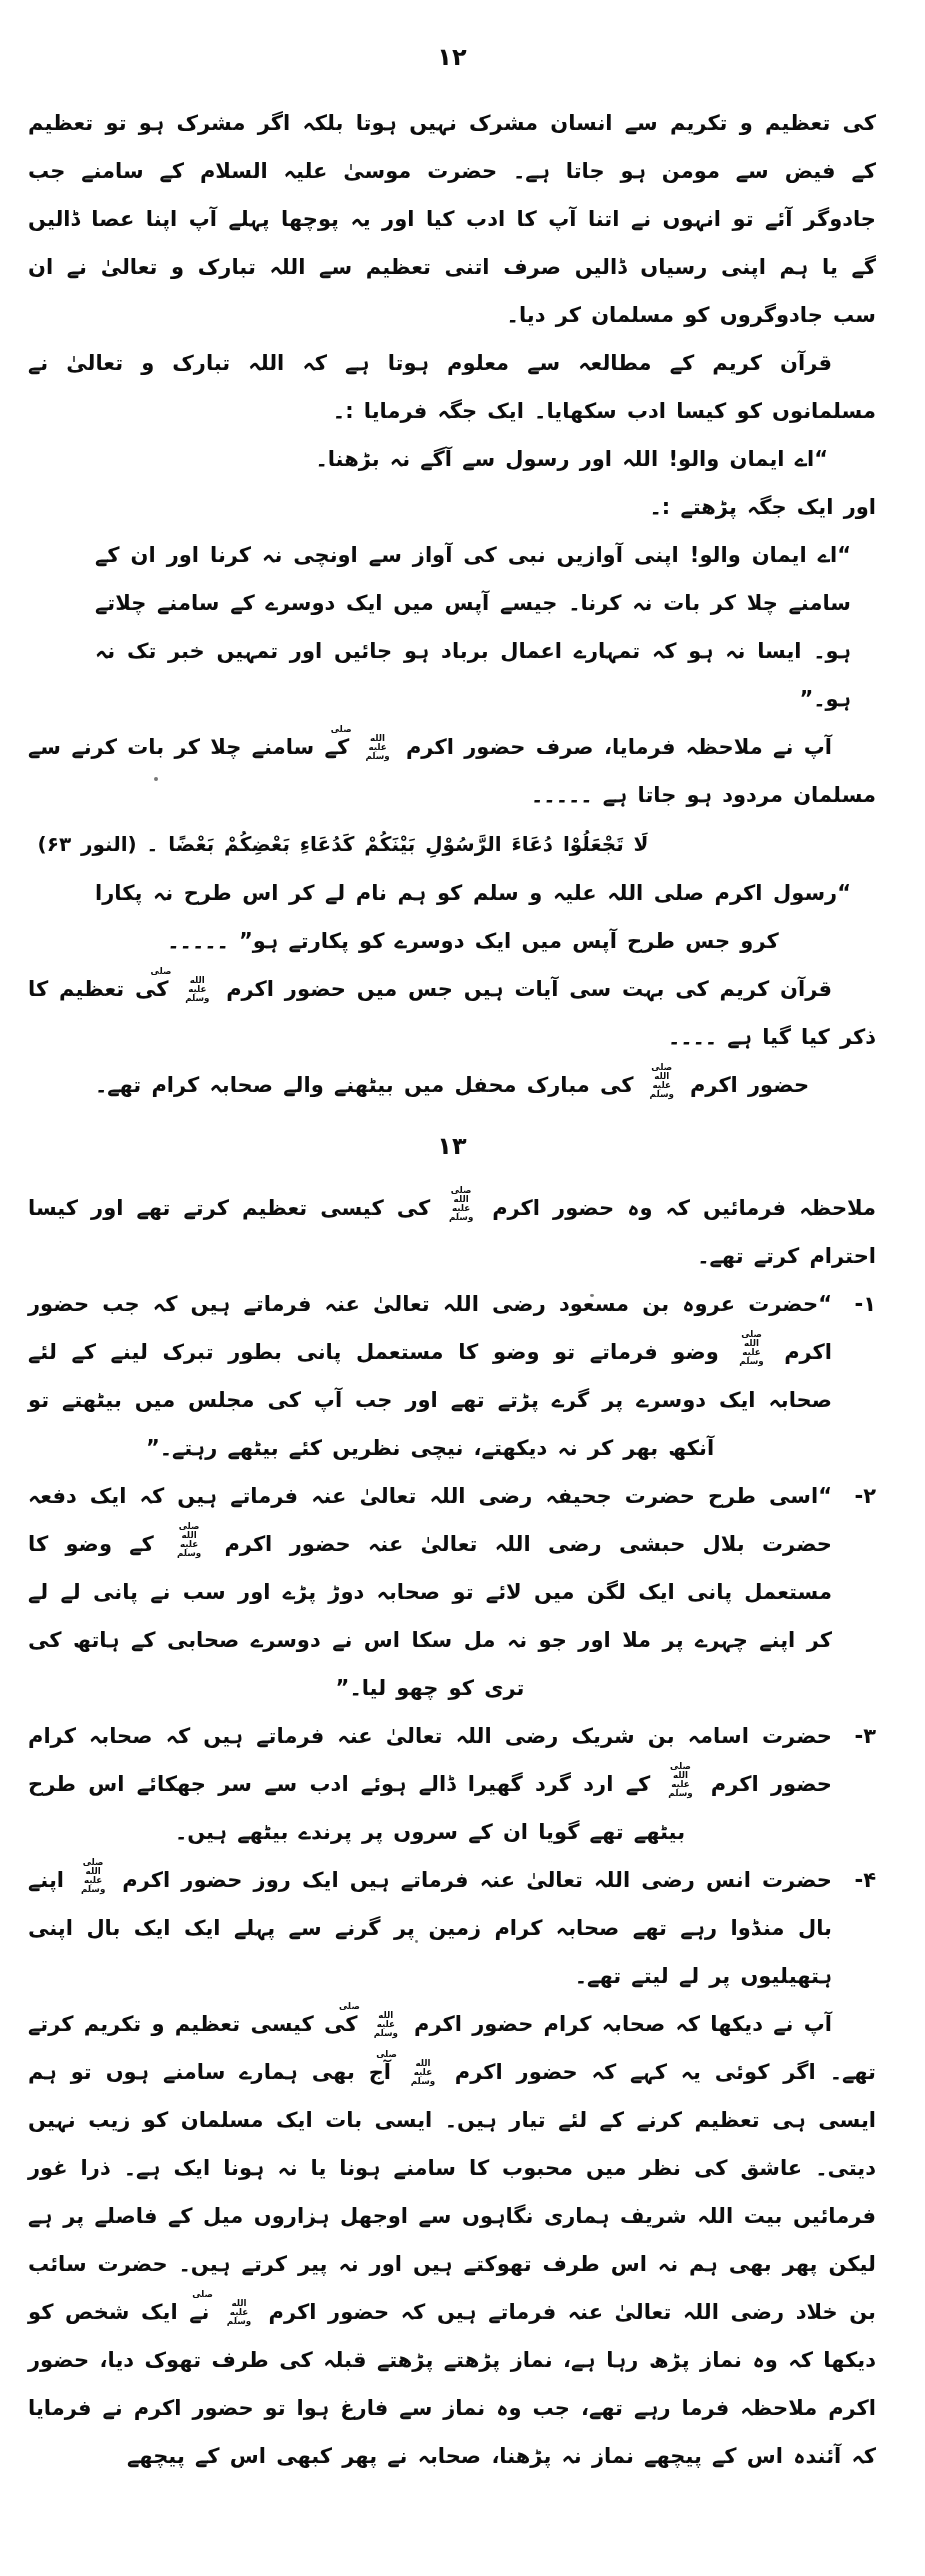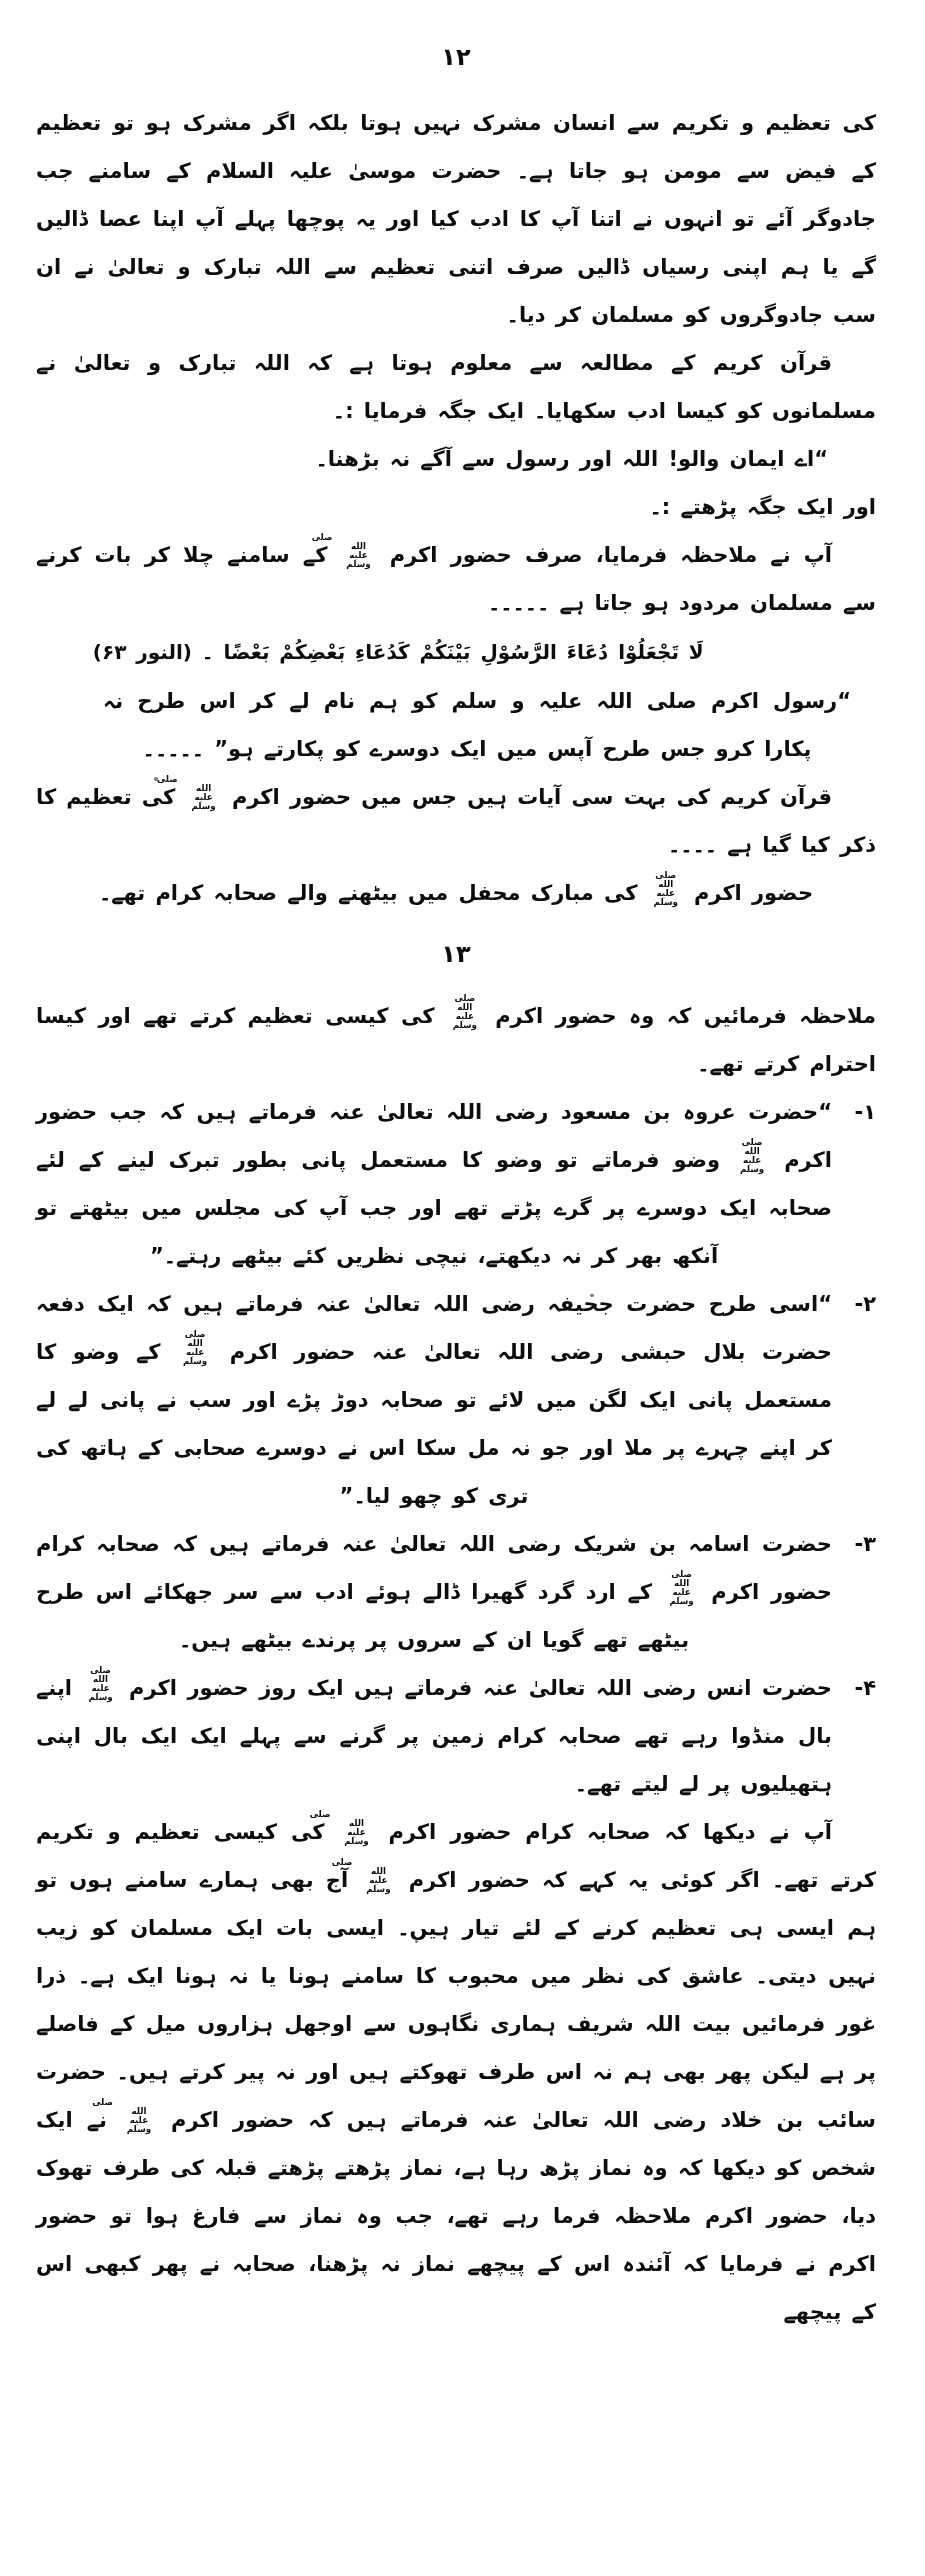--- a/index.html
+++ b/index.html
@@ -6,35 +6,35 @@
   * { box-sizing: border-box; }
   html, body { margin:0; padding:0; background:var(--paper); }
   body {
     width:926px; height:2576px; overflow:hidden;
     color:var(--ink);
     font-family:"DejaVu Sans", sans-serif;
     font-weight:700;
     direction:rtl;
     position:relative;
   }
-  .sheet { width:926px; height:2576px; padding:35px 50px 19px 36px; overflow:hidden; position:relative; }
+  .sheet { width:926px; height:2576px; padding:35px 50px 19px 28px; overflow:hidden; position:relative; }
   .pagenum {
     text-align:center; font-size:24px; line-height:33px;
     margin:5.8px 0 25px 0; letter-spacing:1.9px;
   }
   .pg13 .pagenum { margin-top:21px; margin-bottom:21px; }
   p, .arabic, .itext { margin:0; font-size:21px; line-height:48px; word-spacing:2.9px; }
   .just { text-align:justify; }
   .indent { text-indent:44px; }
   .qline { text-indent:48px; }
   .arabic {
     font-size:24px; line-height:52px;
     padding:0 15.4px 0 145px; text-align:justify;
   }
-  .arabic.single { padding:0 125px 0 9.6px; font-size:20px; text-align:center; line-height:50px; }
+  .arabic.single { padding:0 125px 0 9.6px; font-size:20px; text-align:left; line-height:50px; }
   .trans { padding:0 25px 0 67px; }
   .center-last { text-align-last:center; }
   .centered { text-align:center; }
   .list { margin-top:0; }
   .item { display:flex; align-items:flex-start; }
   .marker { flex:0 0 44px; width:44px; font-size:21px; line-height:48px; }
   .itext { flex:1; }
   .saw {
     display:inline-block; width:36px; font-size:8.7px; line-height:8.7px;
     text-align:center; vertical-align:-4.8px; word-spacing:0; letter-spacing:0;
@@ -50,20 +50,21 @@
 
 <div class="sheet">
 
   <section class="pg12">
     <div class="pagenum">۱۲</div>
 
     <p class="just">کی تعظیم و تکریم سے انسان مشرک نہیں ہوتا بلکہ اگر مشرک ہو تو تعظیم کے فیض سے مومن ہو جاتا ہے۔ حضرت موسیٰ علیہ السلام کے سامنے جب جادوگر آئے تو انہوں نے اتنا آپ کا ادب کیا اور یہ پوچھا پہلے آپ اپنا عصا ڈالیں گے یا ہم اپنی رسیاں ڈالیں صرف اتنی تعظیم سے اللہ تبارک و تعالیٰ نے ان سب جادوگروں کو مسلمان کر دیا۔</p>
     <p class="just indent">قرآن کریم کے مطالعہ سے معلوم ہوتا ہے کہ اللہ تبارک و تعالیٰ نے مسلمانوں کو کیسا ادب سکھایا۔ ایک جگہ فرمایا :۔</p>
     <p class="qline">“اے ایمان والو! اللہ اور رسول سے آگے نہ بڑھنا۔</p>
     <p>اور ایک جگہ پڑھتے :۔</p>
+    <p class="just trans">“اے ایمان والو! اپنی آوازیں نبی کی آواز سے اونچی نہ کرنا اور ان کے سامنے چلا کر بات نہ کرنا۔ جیسے آپس میں ایک دوسرے کے سامنے چلاتے ہو۔ ایسا نہ ہو کہ تمہارے اعمال برباد ہو جائیں اور تمہیں خبر تک نہ ہو۔”</p>
     <p class="just indent">آپ نے ملاحظہ فرمایا، صرف حضور اکرم <span class="saw">صلى الله عليه وسلم</span> کے سامنے چلا کر بات کرنے سے مسلمان مردود ہو جاتا ہے ۔۔۔۔۔</p>
     <div class="arabic single">لَا تَجْعَلُوْا دُعَاءَ الرَّسُوْلِ بَيْنَكُمْ كَدُعَاءِ بَعْضِكُمْ بَعْضًا ۔ (النور ۶۳)</div>
     <p class="just trans center-last">“رسول اکرم صلی اللہ علیہ و سلم کو ہم نام لے کر اس طرح نہ پکارا کرو جس طرح آپس میں ایک دوسرے کو پکارتے ہو” ۔۔۔۔۔</p>
     <p class="just indent">قرآن کریم کی بہت سی آیات ہیں جس میں حضور اکرم <span class="saw">صلى الله عليه وسلم</span> کی تعظیم کا ذکر کیا گیا ہے ۔۔۔۔</p>
     <p class="centered">حضور اکرم <span class="saw">صلى الله عليه وسلم</span> کی مبارک محفل میں بیٹھنے والے صحابہ کرام تھے۔</p>
   </section>
 
   <section class="pg13">
     <div class="pagenum">۱۳</div>
 

